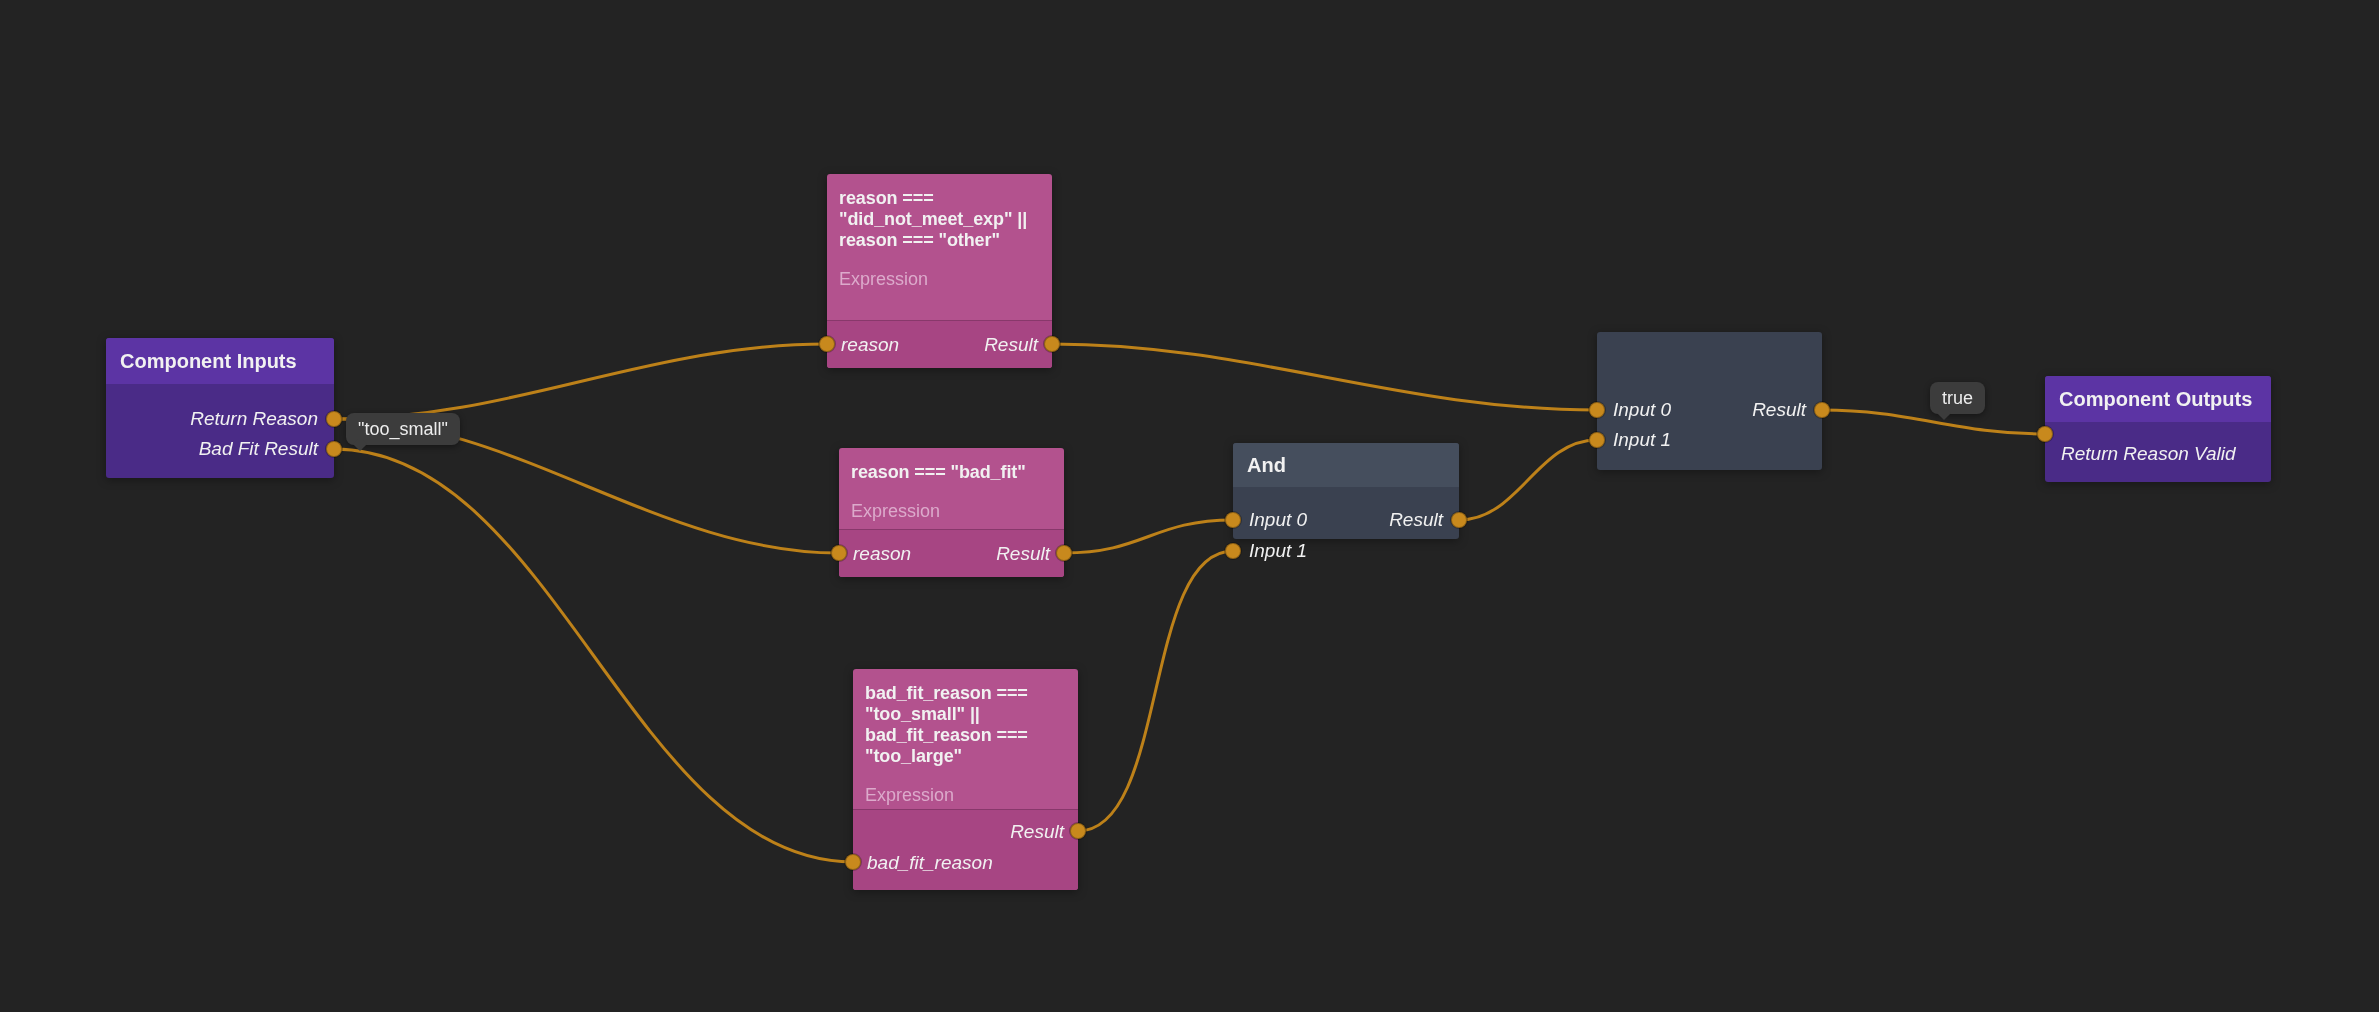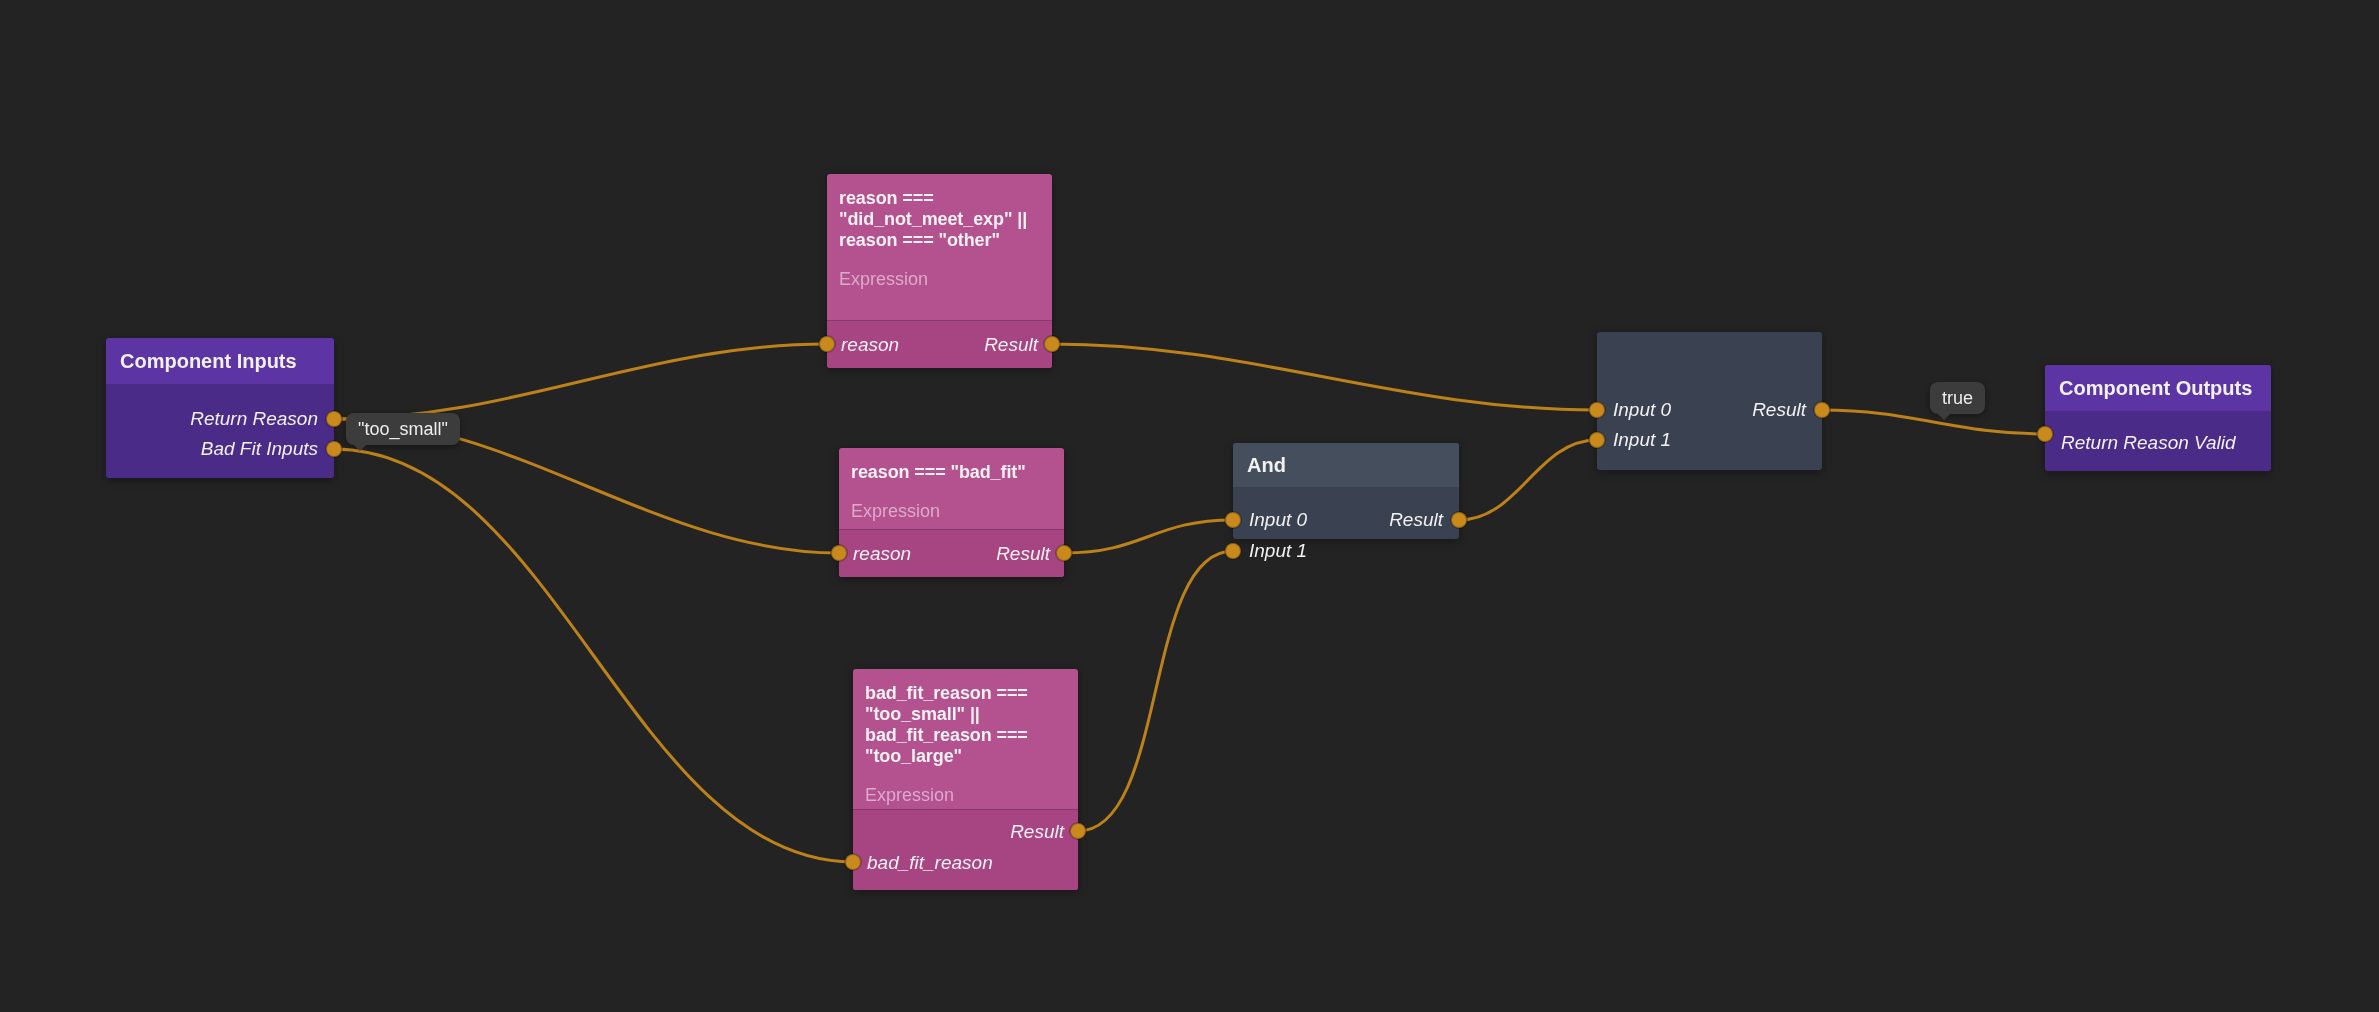--- a/index.html
+++ b/index.html
@@ -89,21 +89,21 @@
 <body>
 
 <div class="canvas">
 
   <div class="node purple" style="left:106px;top:338px;width:228px;height:140px;">
     <div class="node-header">Component Inputs</div>
     <div class="prow" style="top:66px;">
       <span class="pr">Return Reason</span>
     </div>
     <div class="prow" style="top:96px;">
-      <span class="pr">Bad Fit Inputs</span>
+      <span class="pr">Bad Fit Result</span>
     </div>
   </div>
 
   <div class="node pink" style="left:827px;top:174px;width:225px;height:194px;">
     <div class="expr-body">
       <div class="expr-code">reason === "did_not_meet_exp" || reason === "other"</div>
       <div class="expr-type">Expression</div>
     </div>
     <div class="pstrip" style="height:48px;">
       <div class="prow" style="top:9px;left:14px;right:14px;">
@@ -155,21 +155,21 @@
   <div class="node slate" style="left:1597px;top:332px;width:225px;height:138px;">
     <div class="prow" style="top:63px;">
       <span class="pl">Input 0</span>
       <span class="pr">Result</span>
     </div>
     <div class="prow" style="top:93px;">
       <span class="pl">Input 1</span>
     </div>
   </div>
 
-  <div class="node purple" style="left:2045px;top:365px;width:226px;height:106px;">
+  <div class="node purple" style="left:2045px;top:376px;width:226px;height:106px;">
     <div class="node-header">Component Outputs</div>
     <div class="prow" style="top:63px;">
       <span class="pl">Return Reason Valid</span>
     </div>
   </div>
 
   <svg class="wire-layer" width="2379" height="1012" viewBox="0 0 2379 1012">
     <path d="M334 419 C514 419 647 344 827 344"></path>
     <path d="M334 419 C514 419 659 553 839 553"></path>
     <path d="M334 449 C554 449 633 862 853 862"></path>

